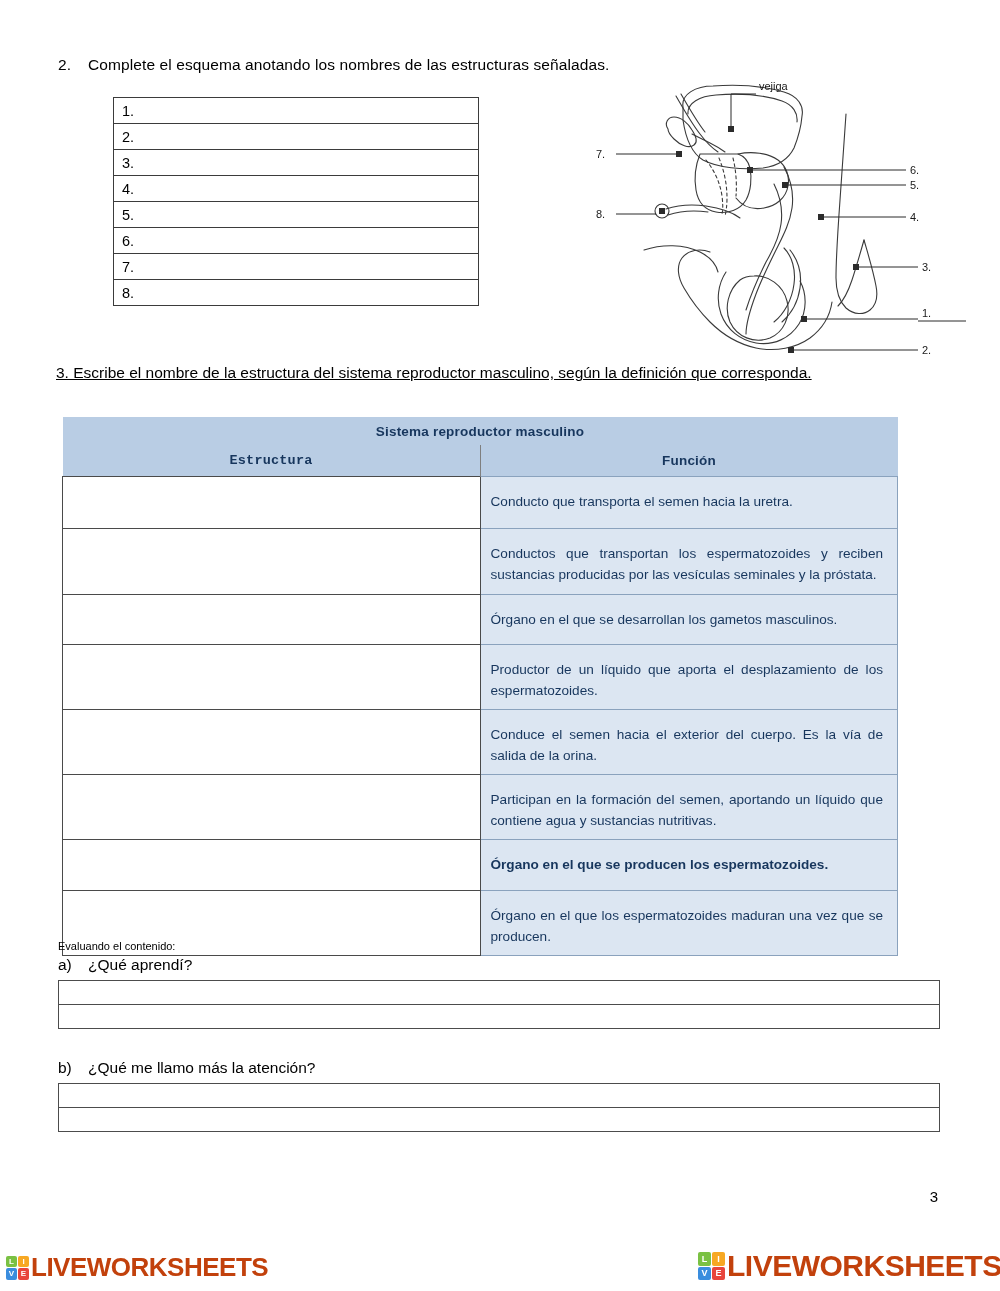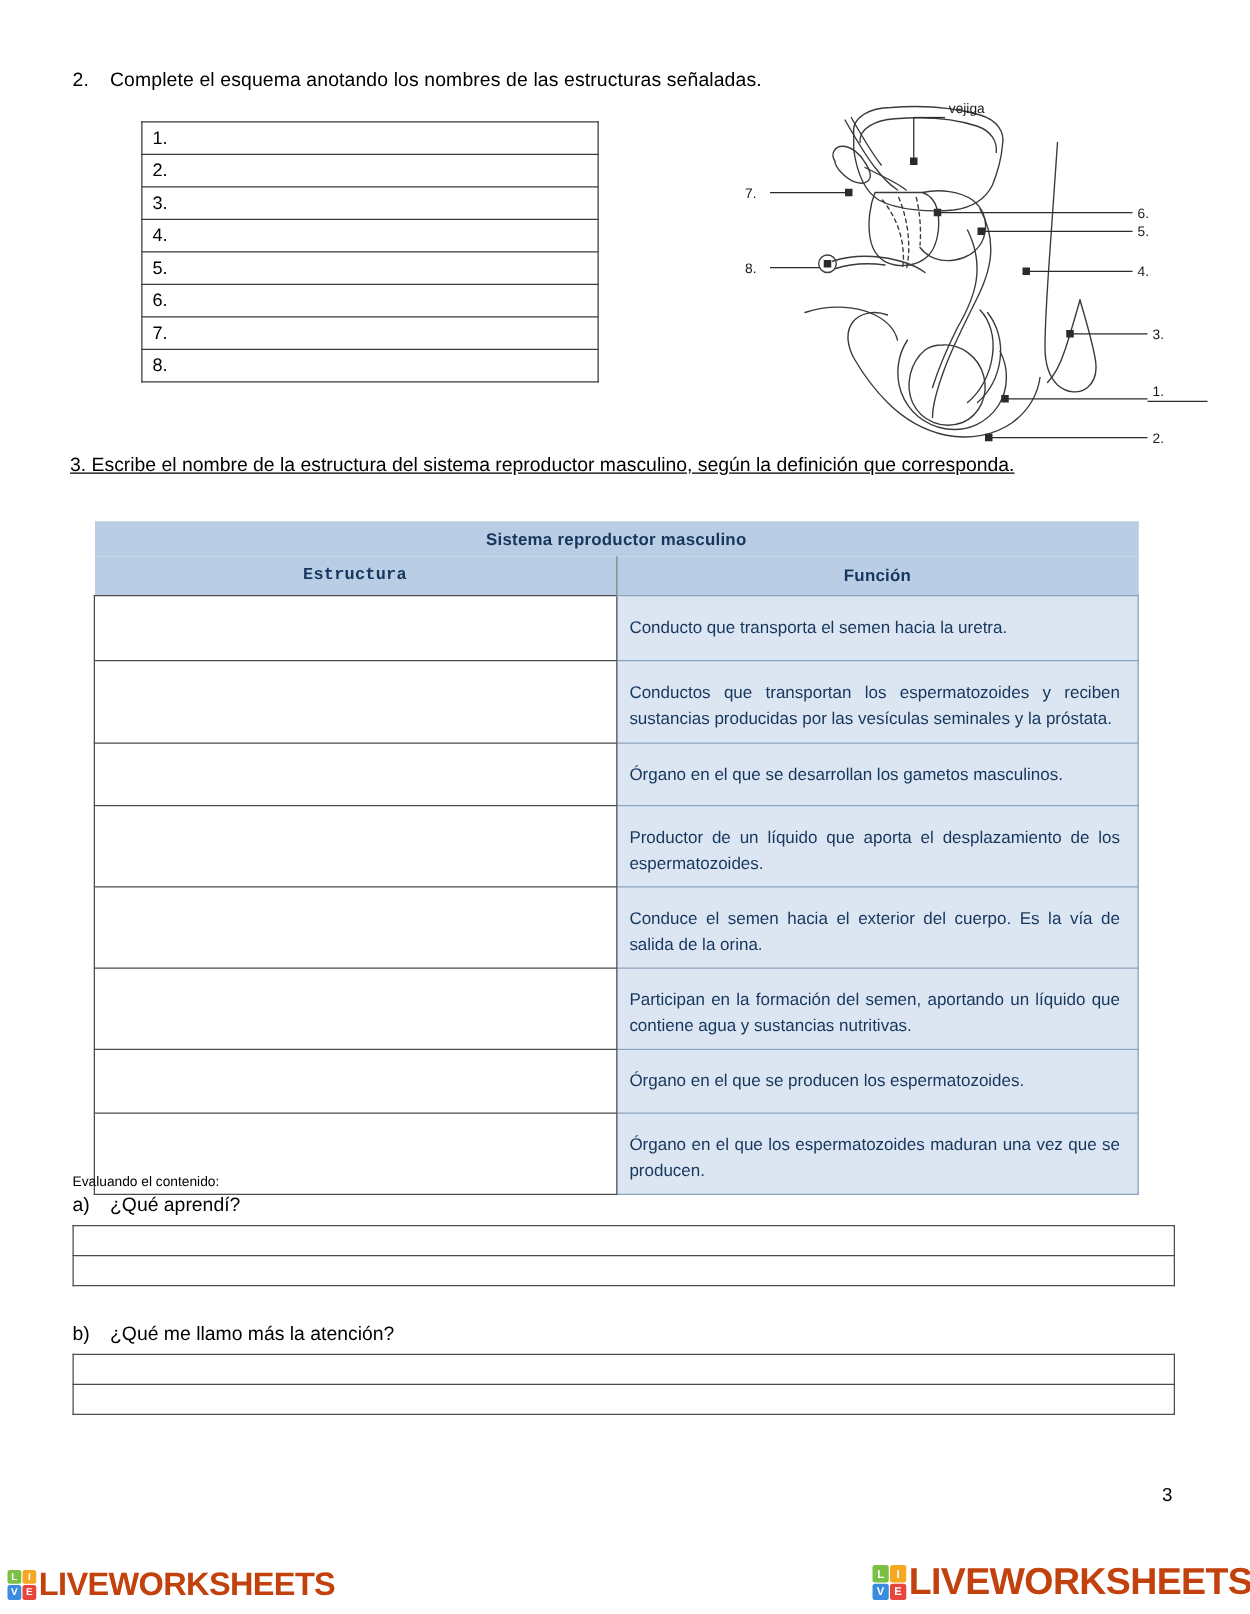--- a/index.html
+++ b/index.html
@@ -64,21 +64,21 @@
     text-decoration: underline;
   }
   .q3-text {
     font-size: 15.5px;
     line-height: 1.45;
   }
 
   
   .main-table {
     position: absolute;
-    left: 75px;
+    left: 62px;
     top: 417px;
     width: 836px;
     border-collapse: collapse;
     table-layout: fixed;
   }
   .main-table .title-row td {
     background: #b9cde4;
     text-align: center;
     font-weight: bold;
     font-size: 13.5px;
@@ -117,21 +117,21 @@
     color: #17365d;
     text-align: justify;
     vertical-align: top;
   }
   .main-table tr.r1 td { height: 52px; }
   .main-table tr.r2 td { height: 66px; }
   .main-table tr.r3 td { height: 50px; }
   .main-table tr.r4 td { height: 55px; }
   .main-table tr.r5 td { height: 52px; }
   .main-table tr.r6 td { height: 54px; margin-left: 36px; }
-  .main-table tr.r7 td { height: 51px; }
+  .main-table tr.r7 td { height: 51px; font-weight: bold; }
   .main-table tr.r8 td { height: 56px; }
 
   
   .eval {
     position: absolute;
     left: 58px;
     top: 940px;
     width: 890px;
   }
   .eval-title {

